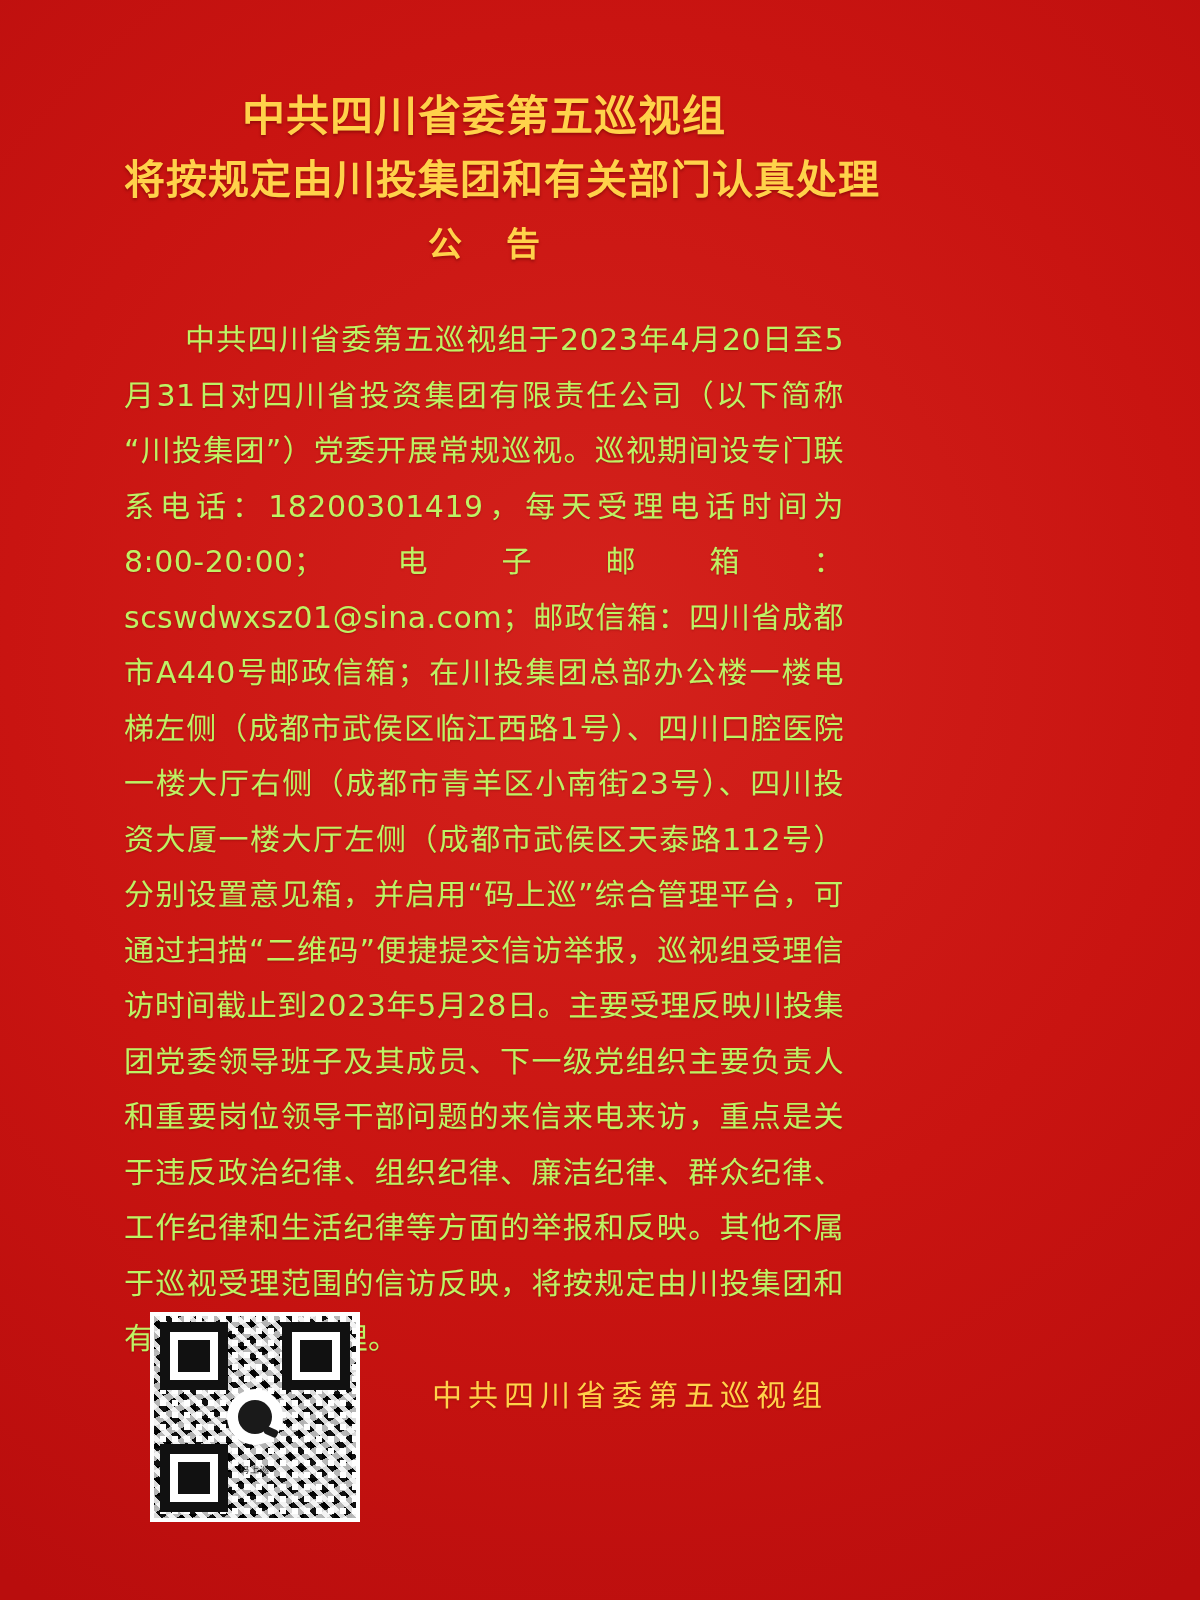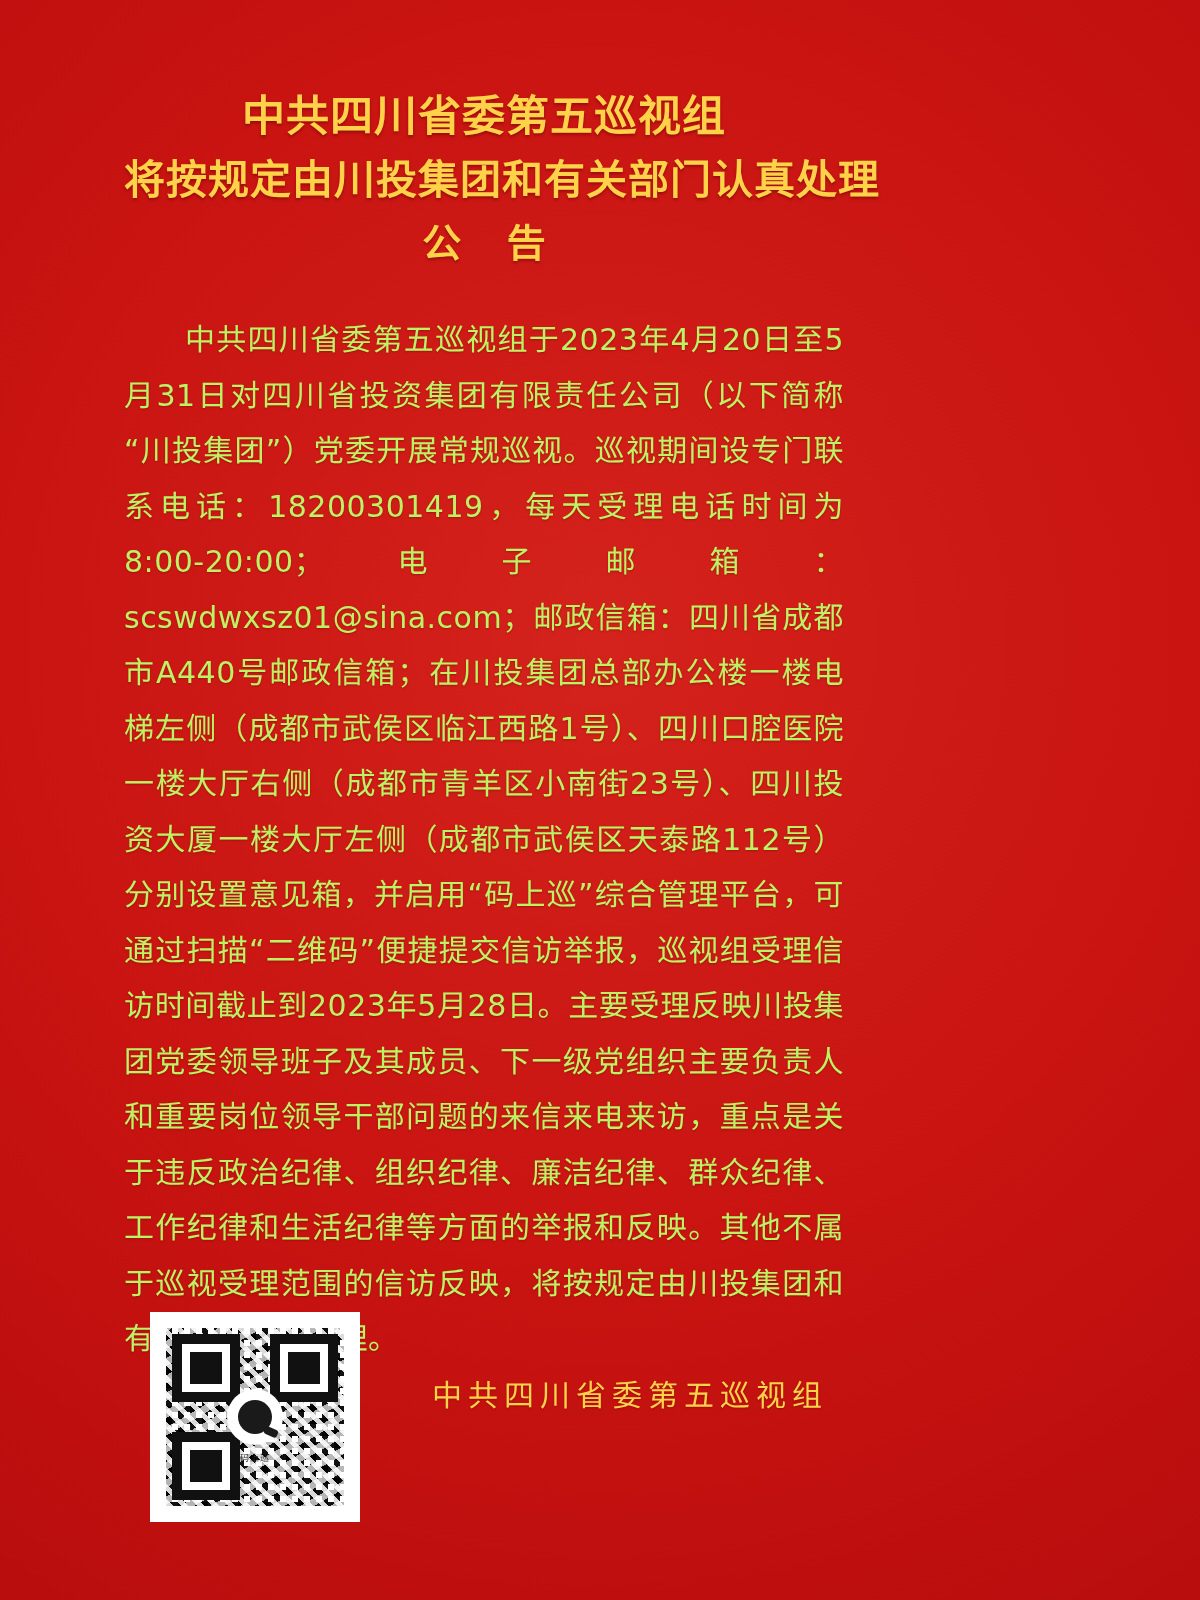--- a/index.html
+++ b/index.html
@@ -38,21 +38,21 @@
   }
   .title-line {
     font-size: 43px;
     line-height: 64px;
     white-space: nowrap;
   }
   .title-line.second {
     font-size: 41px;
   }
   .title-line.third {
-    font-size: 39px;
+    font-size: 34px;
     letter-spacing: 16px;
     padding-left: 16px;
   }
   .body-text {
     margin-top: 36px;
     color: #bef264;
     font-size: 30px;
     line-height: 55.5px;
     text-align: justify;
     text-justify: inter-ideograph;
@@ -78,21 +78,21 @@
   .signature .date {
     letter-spacing: 2px;
   }
   .qr-wrap {
     position: absolute;
     left: 150px;
     bottom: 78px;
     width: 210px;
     height: 210px;
     background: #ffffff;
-    padding: 16px;
+    padding: 4px;
     box-sizing: border-box;
   }
   .qr {
     width: 100%;
     height: 100%;
     position: relative;
     background-color: #ffffff;
     background-image:
       repeating-linear-gradient(90deg, #111 0 6px, transparent 6px 12px),
       repeating-linear-gradient(0deg, #111 0 6px, transparent 6px 12px);

